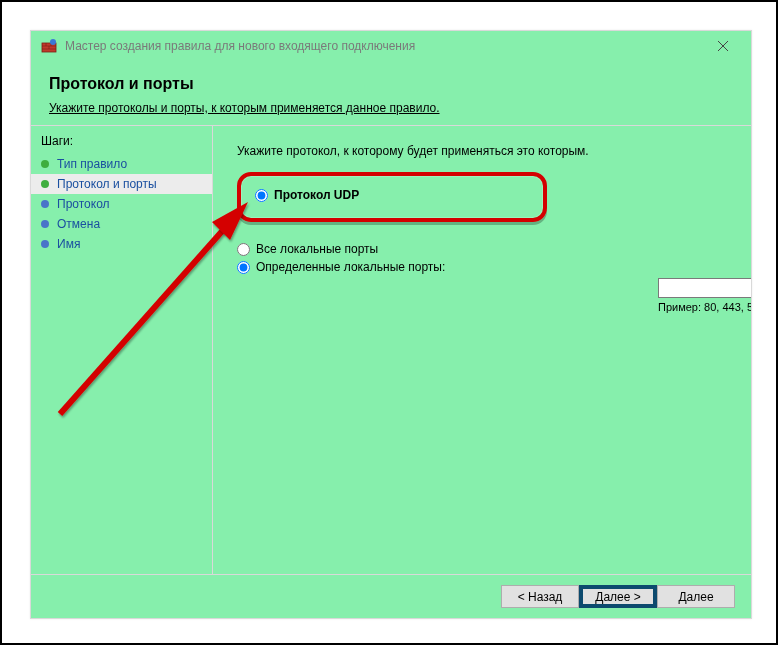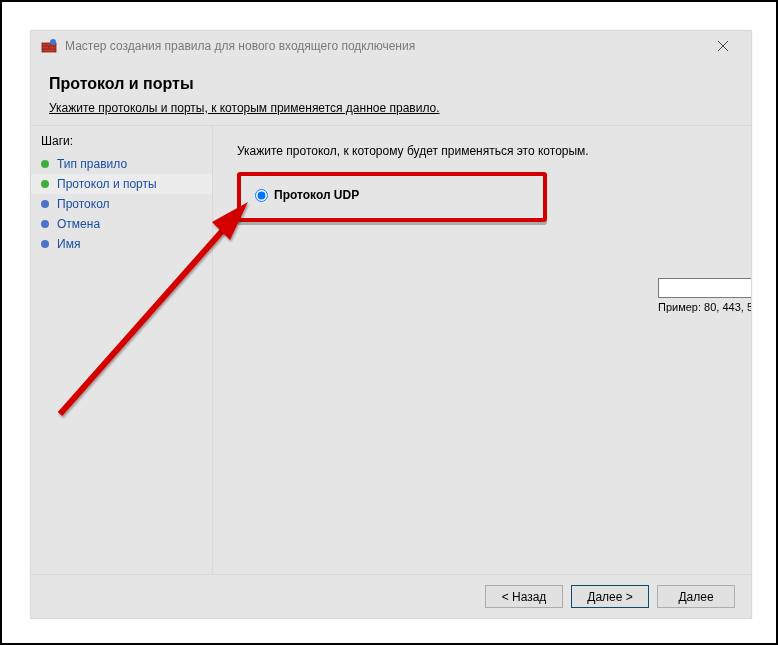--- a/index.html
+++ b/index.html
@@ -14,21 +14,21 @@
     color: #000;
     position: relative;
     border: 2px solid #000;
   }
   .window {
     position: absolute;
     left: 28px;
     top: 28px;
     width: 722px;
     height: 589px;
-    background: #e5e5e5;
+    background: #86efac;
     border: 1px solid #d9d9d9;
     box-shadow: 0 0 2px rgba(0,0,0,0.08);
     display: flex;
     flex-direction: column;
   }
   .titlebar {
     height: 30px;
     display: flex;
     align-items: center;
     padding: 0 8px 0 10px;
@@ -89,21 +89,21 @@
   .content {
     flex: 1;
     padding: 18px 24px 10px 24px;
     position: relative;
     font-size: 12px;
     overflow: hidden;
   }
   .content .line { margin-bottom: 14px; }
   .highlight-box {
     border: 4px solid #d40000;
-    border-radius: 3px;
+    border-radius: 14px;
     box-shadow: 0 3px 0 rgba(0,0,0,0.25), inset 0 0 0 1px rgba(255,255,255,0.2);
     padding: 10px 14px 14px 14px;
     width: 310px;
     margin-bottom: 18px;
     position: relative;
   }
   .radio-row {
     display: flex;
     align-items: center;
     padding: 2px 0;
@@ -134,32 +134,31 @@
   .ports-example {
     font-size: 11px;
     margin-top: 3px;
     white-space: nowrap;
   }
   .buttonbar {
     border-top: 1px solid #d9d9d9;
     padding: 10px 16px;
     display: flex;
     justify-content: flex-end;
-    gap: 8px;
   }
   .btn {
     min-width: 78px;
     height: 23px;
     border: 1px solid #adadad;
     background: #e1e1e1;
     font-size: 12px;
     padding: 0 10px;
     cursor: default;
   }
-  .btn.primary { border: 1px solid #0c4a6e; }
+  .btn.primary { border: 4px solid #0c4a6e; }
   
   .arrow-svg {
     position: absolute;
     left: 40px;
     top: 190px;
     width: 230px;
     height: 240px;
     pointer-events: none;
     z-index: 10;
   }
@@ -226,20 +225,30 @@
       <div class="line">Укажите протокол, к которому будет применяться это которым.</div>
 
       <div class="highlight-box">
         <div class="radio-row">
           <input type="radio" checked="" style="">
           <span class="bold">Протокол UDP</span>
         </div>
       </div>
 
 
+      <div class="ports-block">
+        <div class="ports-row">
+          <input type="radio" name="ports" style="">
+          <span class="bold">Все локальные порты</span>
+        </div>
+        <div class="ports-row">
+          <input type="radio" name="ports" checked="" style="">
+          <span class="bold">Определенные локальные порты:</span>
+        </div>
+      </div>
 
       <div class="ports-input-col">
         <input class="ports-input" type="text" value="" style="">
         <div class="ports-example">Пример: 80, 443, 5000-5010</div>
       </div>
     </div>
   </div>
 
   <div class="buttonbar">
     <button class="btn">&lt; Назад</button>

